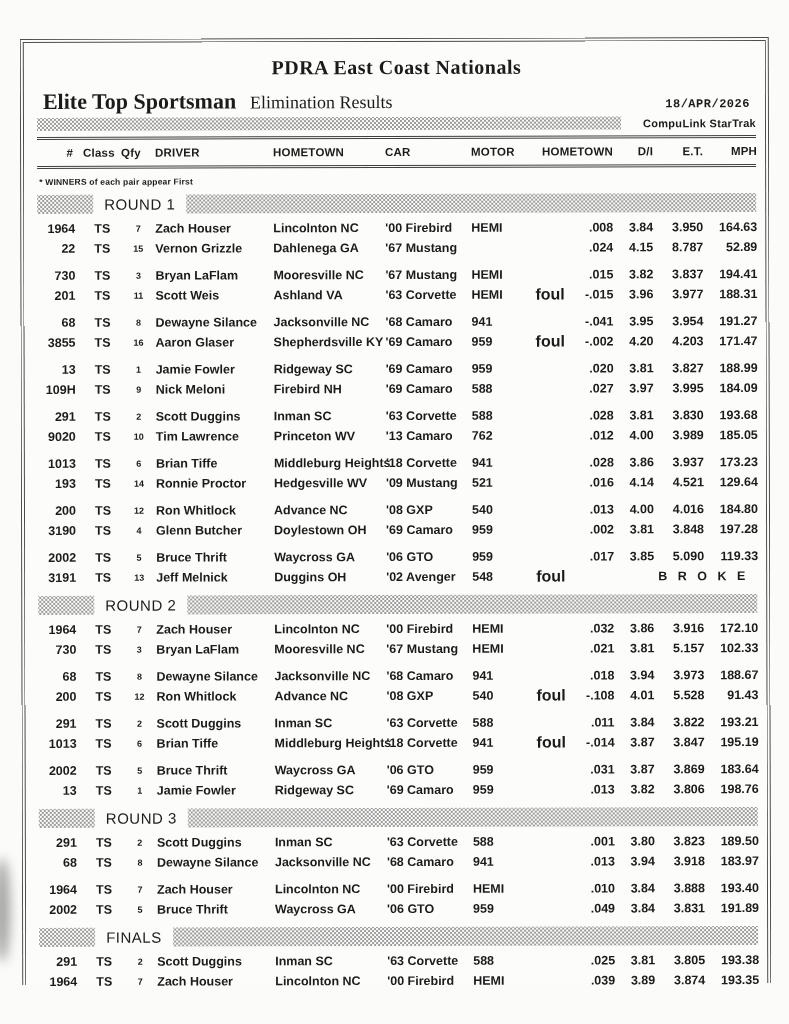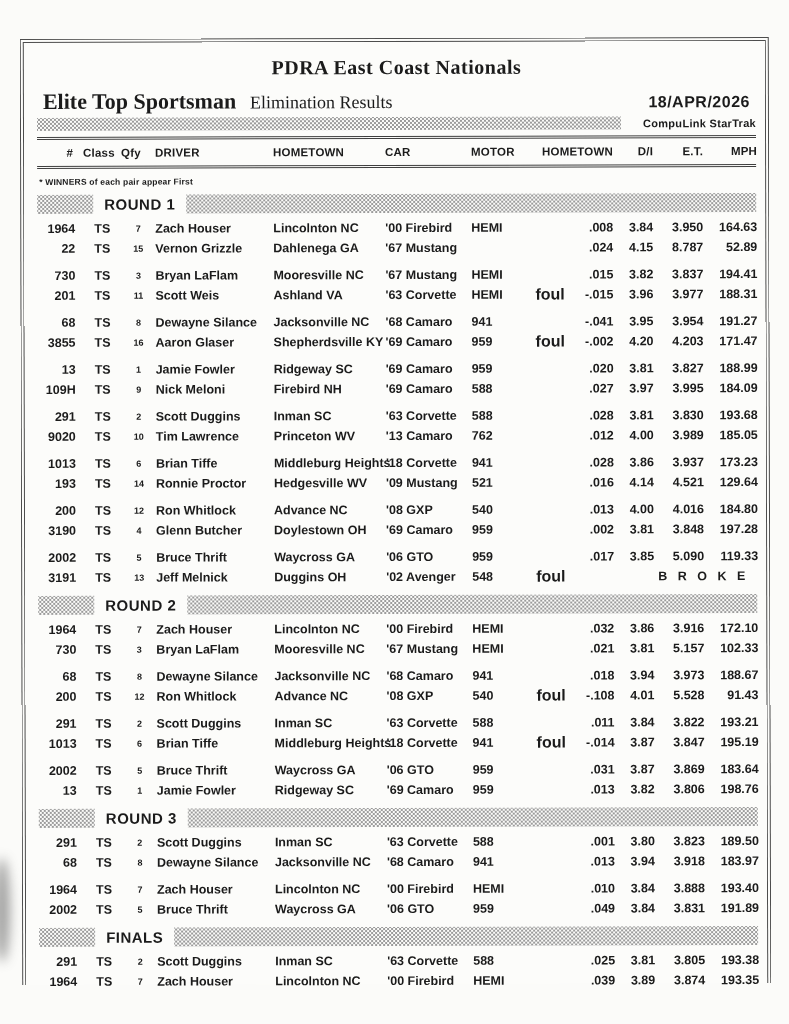--- a/index.html
+++ b/index.html
@@ -17,21 +17,21 @@
   .content{padding:14px 9px 0 13px;}
 
   .title-row{text-align:center;}
   .doc-title{
     font-family:"Liberation Serif",serif;font-weight:bold;
     font-size:20px;letter-spacing:.5px;
   }
   .class-row{display:flex;align-items:baseline;margin-top:9px;padding:0 6px;}
   .class-title{font-family:"Liberation Serif",serif;font-weight:bold;font-size:22px;}
   .subtitle{font-family:"Liberation Serif",serif;font-size:18px;margin-left:14px;}
-  .date{margin-left:auto;font-size:16px;font-weight:600;letter-spacing:.5px;}
+  .date{margin-left:auto;font-size:12px;font-weight:600;letter-spacing:.5px;font-family:Liberation Mono, monospace;}
 
   .band-row{display:flex;align-items:center;margin-top:3px;}
   .halftone,.rb-lead,.rb-tail{
     background-image:
       radial-gradient(circle,#9b9b9b .9px,rgba(0,0,0,0) 1.1px),
       radial-gradient(circle,#9b9b9b .9px,rgba(0,0,0,0) 1.1px);
     background-size:4px 4px;background-position:0 0,2px 2px;
   }
   .halftone{flex:1;height:13px;}
   .brand{font-size:11px;font-weight:600;padding-left:22px;white-space:nowrap;letter-spacing:.3px;}
@@ -45,21 +45,21 @@
   .col-headers{height:26px;line-height:26px;font-size:11.5px;font-weight:bold;letter-spacing:.2px;}
   .col-headers .h{white-space:nowrap;}
   .h-num{text-align:right;padding-right:10px;}
   .h-reaction,.h-di,.h-et,.h-mph{text-align:right;}
 
   .winners-note{font-size:8.5px;font-weight:600;margin:8px 0 2px 2px;letter-spacing:.2px;}
 
   .round-band{margin:8px 0 5px;height:19px;display:flex;align-items:stretch;}
   .rb-lead{width:56px;}
   .rb-tail{flex:1;}
-  .round-label{font-size:15px;font-weight:bold;letter-spacing:.5px;line-height:19px;padding:0 11px;white-space:nowrap;}
+  .round-label{font-size:15px;font-weight:normal;letter-spacing:.5px;line-height:19px;padding:0 11px;white-space:nowrap;}
 
   .pair{margin-bottom:7px;}
   .row{height:20px;line-height:20px;font-size:12.5px;font-weight:600;}
   .cell{white-space:nowrap;overflow:visible;}
   .cell-num{text-align:right;padding-right:8px;}
   .cell-cls{text-align:center;}
   .cell-qfy{text-align:center;font-size:9px;}
   .cell-driver,.cell-hometown,.cell-car,.cell-motor{text-align:left;}
   .cell-reaction{display:flex;gap:8px;}
   .foul{width:34px;font-size:16px;text-align:left;}

